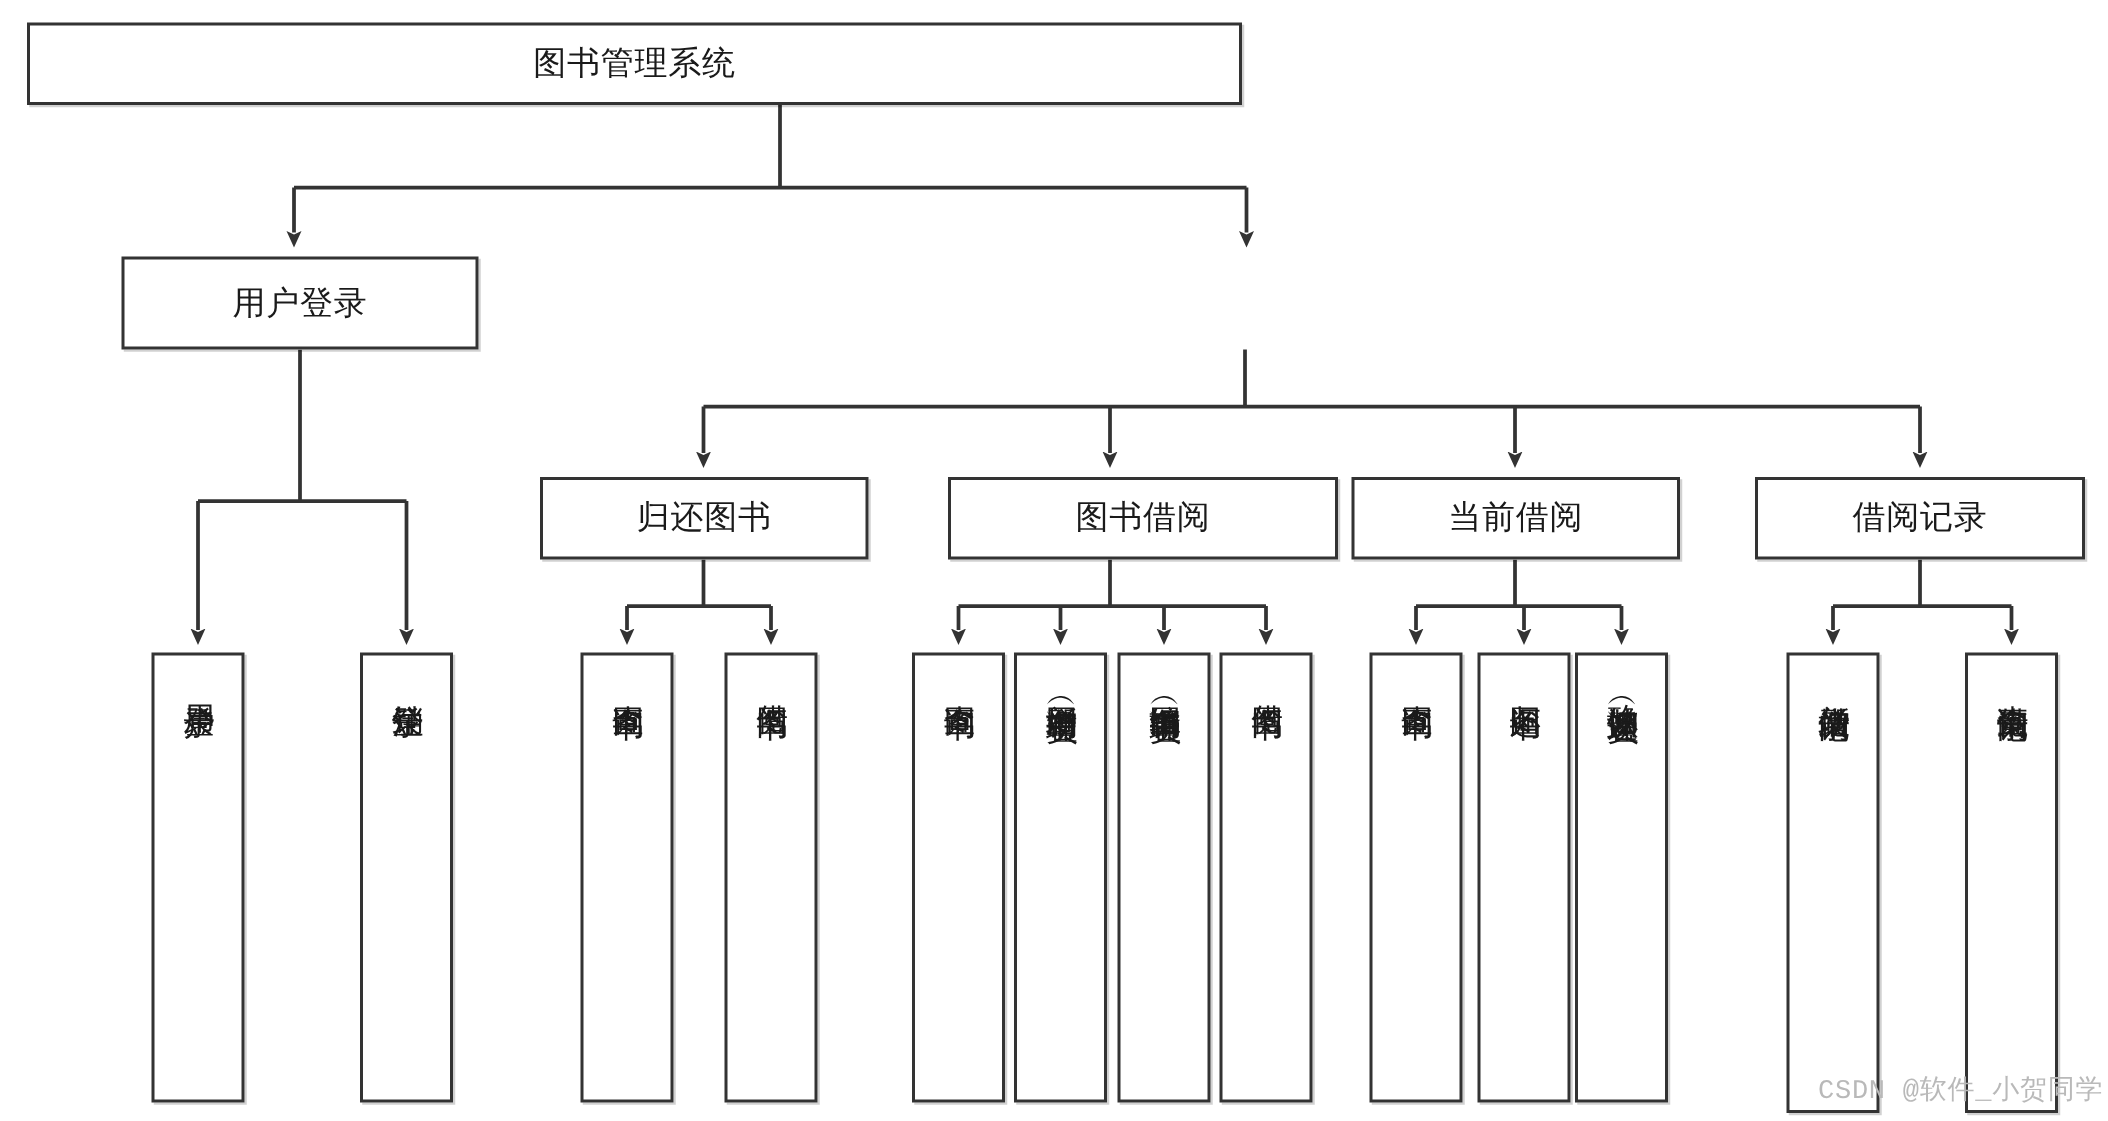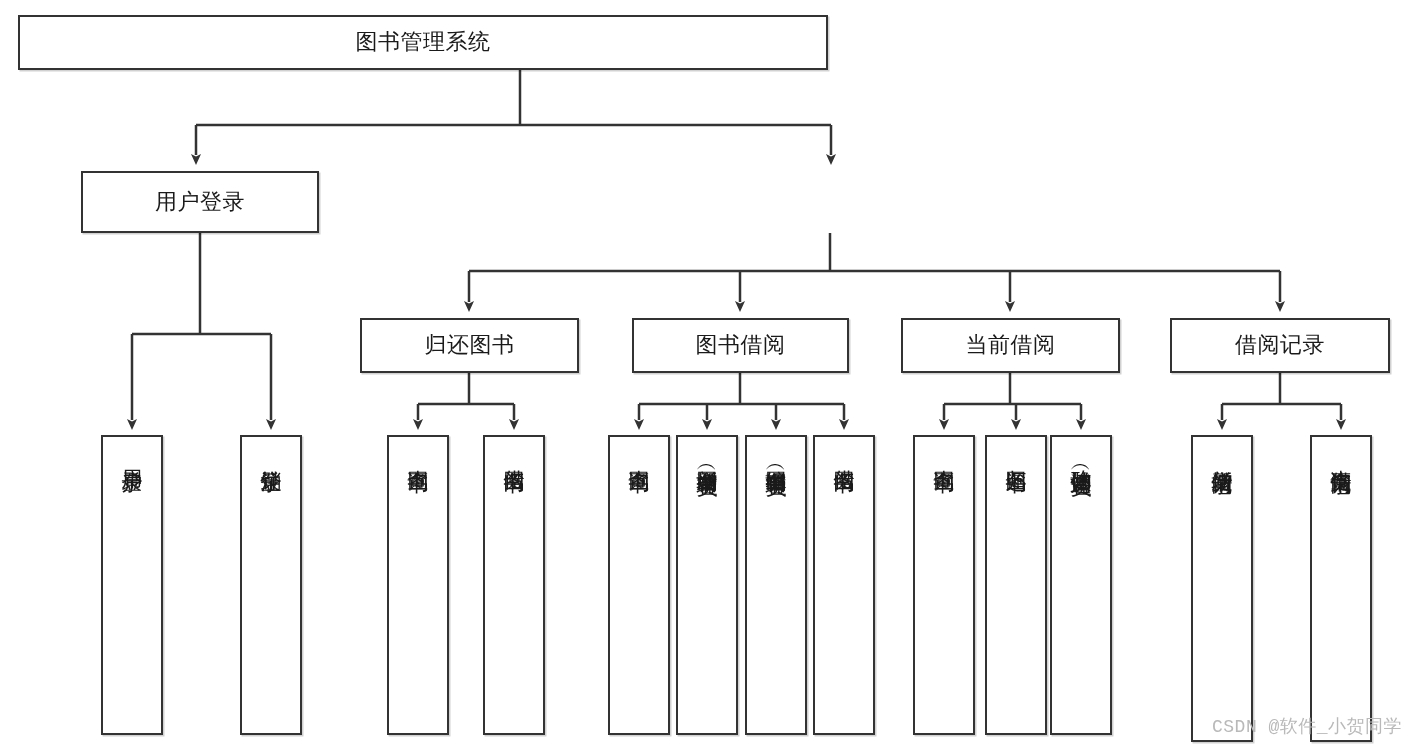--- a/index.html
+++ b/index.html
@@ -134,21 +134,21 @@
     <span>图书管理系统</span>
   </div>
 
   <div class="node horiz" style="left: 81px; top: 171px; width: 238px; height: 62px;">
     <span>用户登录</span>
   </div>
 
   <div class="node horiz" style="left: 360px; top: 318px; width: 219px; height: 55px;">
     <span>归还图书</span>
   </div>
-  <div class="node horiz" style="left: 632px; top: 318px; width: 217px; height: 55px; text-align: center;">
+  <div class="node horiz" style="left: 632px; top: 318px; width: 260px; height: 55px; text-align: center;">
     <span>图书借阅</span>
   </div>
   <div class="node horiz" style="left: 1170px; top: 318px; width: 220px; height: 55px;">
     <span>借阅记录</span>
   </div>
   <div class="node horiz" style="left: 901px; top: 318px; width: 219px; height: 55px;">
     <span>当前借阅</span>
   </div>
 
   <div class="node vert" style="left: 101px; top: 435px; width: 62px; height: 300px;">

